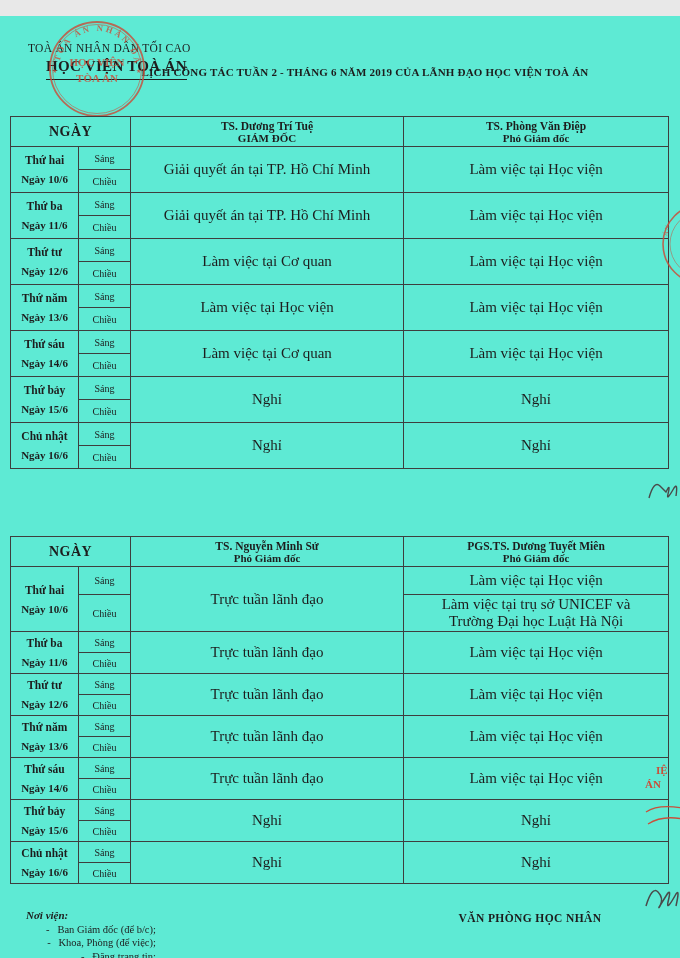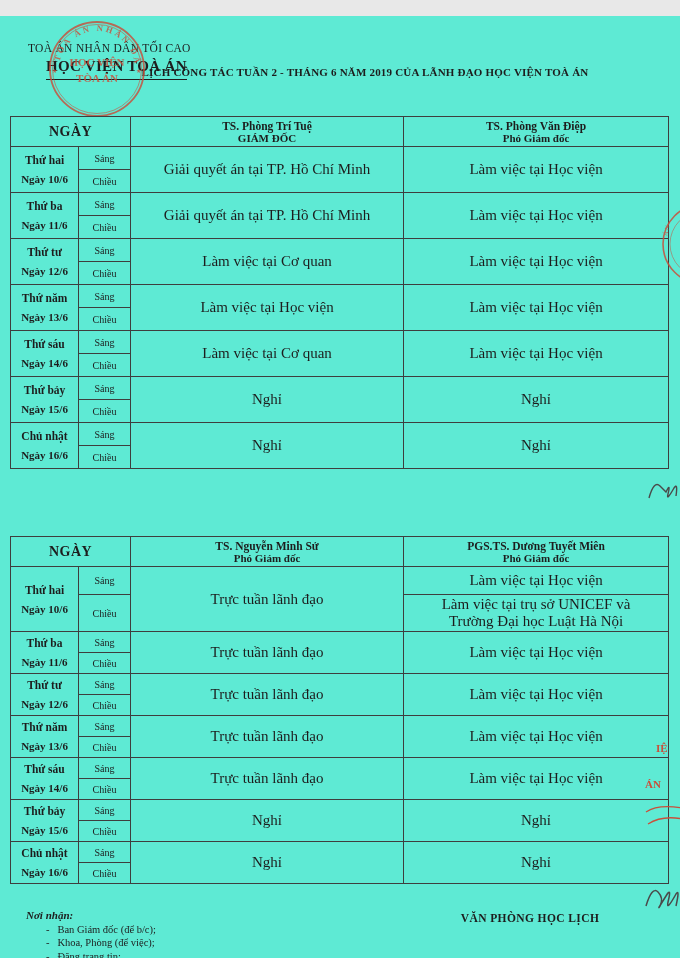--- a/index.html
+++ b/index.html
@@ -14,21 +14,21 @@
   .org-line2 { position:absolute; left:46px; top:42px; font-size:15px; font-weight:bold;
                border-bottom:1.4px solid #1d1d1d; padding-bottom:4px; letter-spacing:.3px; }
   .doc-title { position:absolute; left:80px; top:50px; width:570px; text-align:center;
                font-size:11px; font-weight:bold; letter-spacing:.2px; }
   .doc-subtitle { position:absolute; left:80px; top:79px; width:570px; text-align:center;
                   font-size:11px; font-weight:bold; }
   
   .stamp-main { position:absolute; left:40px; top:0px; opacity:.82; pointer-events:none; }
   .stamp-edge { position:absolute; left:638px; top:178px; opacity:.85; pointer-events:none; }
   .edge-frag { position:absolute; font-size:11px; font-weight:bold; line-height:1.1; }
-  .frag1 { left:656px; top:726px; }
+  .frag1 { left:656px; top:748px; }
   .frag2 { left:645px; top:762px; }
   .red-scrawl { position:absolute; left:644px; top:786px; }
   .paraph1 { position:absolute; left:646px; top:462px; }
   .paraph2 { position:absolute; left:642px; top:866px; }
   
   .tbl-wrap1 { position:absolute; left:10px; top:100px; }
   .tbl-wrap2 { position:absolute; left:10px; top:520px; }
   table { border-collapse:collapse; table-layout:fixed; width:658px; }
   td, th { border:1.7px solid #3e3e3e; text-align:center; vertical-align:middle;
            font-size:11px; overflow:hidden; padding:1px 3px; }
@@ -39,21 +39,21 @@
   .day-cell .day-name { font-weight:bold; font-size:11.5px; margin-bottom:7px; }
   .day-cell .day-date { font-size:11px;font-weight:bold; }
   .session-cell { font-size:10px; }
   .content-cell { font-size:15px; white-space:pre-line; }
   .t1 tbody td { height:23px; }
   .t2 tbody td { height:21px; }
   .t2 tbody tr.split-row td { height:28px; }
   
   .recipients { position:absolute; left:26px; top:893px; font-size:10.5px; }
   .recipients-label { font-weight:bold; font-style:italic; font-size:11px; margin-bottom:2px; }
-  .recipient-item { padding-left:20px; line-height:1.27; }
+  .recipient-item { padding-left:20px; line-height:1.27;text-align:right; }
   .recipient-item::before { content:"-\00a0\00a0\00a0"; }
   .office-label { position:absolute; left:400px; top:896px; width:260px; text-align:center;
                   font-size:11.5px; font-weight:bold; letter-spacing:.4px; }
 </style>
 </head>
 <body>
 
 <div class="page">
 
   <div class="org-line1">TOÀ ÁN NHÂN DÂN TỐI CAO</div>
@@ -81,21 +81,21 @@
       <colgroup>
           <col style="width:68px">
           <col style="width:52px">
           <col style="width:273px">
           <col style="width:265px">
         </colgroup>
       <thead>
         <tr>
           <th class="th-day" colspan="2">NGÀY</th>
           <th>
-            <div class="th-name">TS. Phòng Trí Tuệ</div>
+            <div class="th-name">TS. Dương Trí Tuệ</div>
             <div class="th-role">GIÁM ĐỐC</div>
           </th>
           <th>
             <div class="th-name">TS. Phòng Văn Điệp</div>
             <div class="th-role">Phó Giám đốc</div>
           </th>
         </tr>
       </thead>
       <tbody>
           <tr>
@@ -292,27 +292,27 @@
             <td class="content-cell" rowspan="2">Nghỉ</td>
           </tr>
           <tr>
             <td class="session-cell">Chiều</td>
           </tr>
         </tbody>
     </table>
   </div>
 
   <div class="recipients">
-    <div class="recipients-label">Nơi nhận:</div>
+    <div class="recipients-label">Nơi viện:</div>
     <div class="recipient-item">Ban Giám đốc (để b/c);</div>
     <div class="recipient-item">Khoa, Phòng (để việc);</div>
     <div class="recipient-item">Đăng trang tin;</div>
     <div class="recipient-item">Lưu VT.</div>
   </div>
-  <div class="office-label">VĂN PHÒNG HỌC LỊCH</div>
+  <div class="office-label">VĂN PHÒNG HỌC NHÂN</div>
 
   <svg class="stamp-edge" width="42" height="104" viewBox="0 0 42 104">
     <circle cx="65" cy="50" r="40" fill="none" stroke="#c8503c" stroke-width="1.6"></circle>
     <circle cx="65" cy="50" r="33" fill="none" stroke="#c8503c" stroke-width="0.6"></circle>
     <text x="29" y="42" font-size="6" fill="#c8503c" transform="rotate(-75 29 42)">Á N</text>
   </svg>
 
   <div class="edge-frag frag1" style="color:#c8503c">IỆ</div>
   <div class="edge-frag frag2" style="color:#c8503c">ÁN</div>
   <svg class="red-scrawl" width="40" height="30" viewBox="0 0 40 30">

